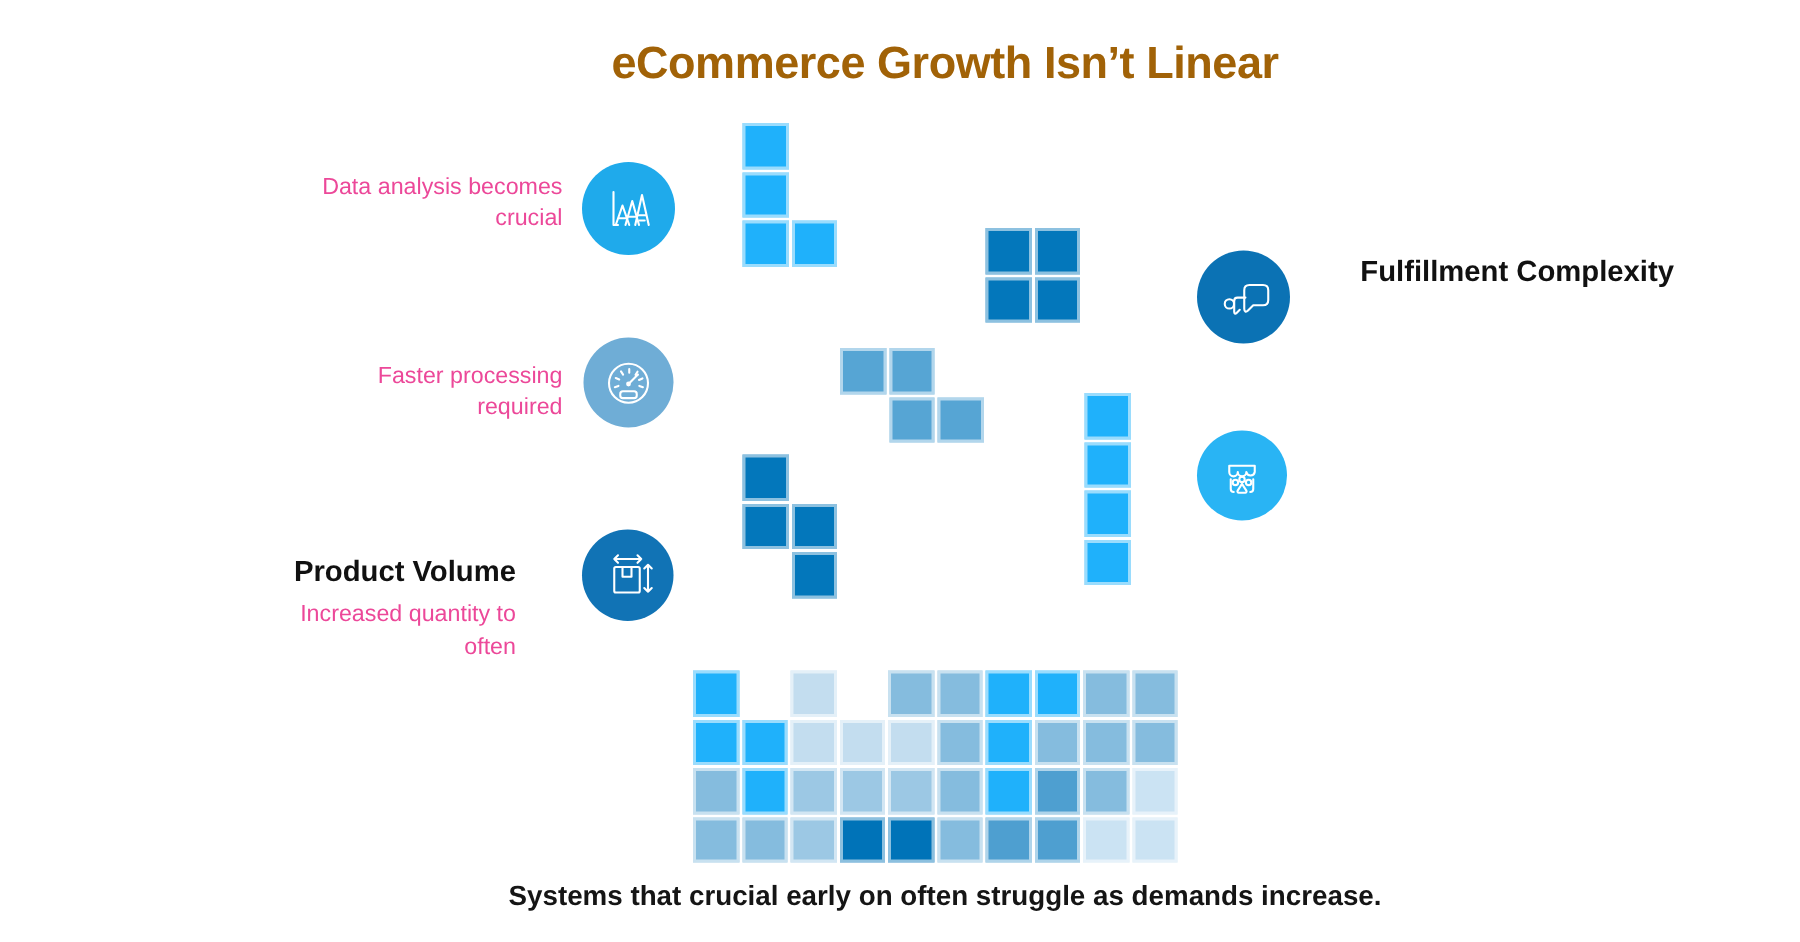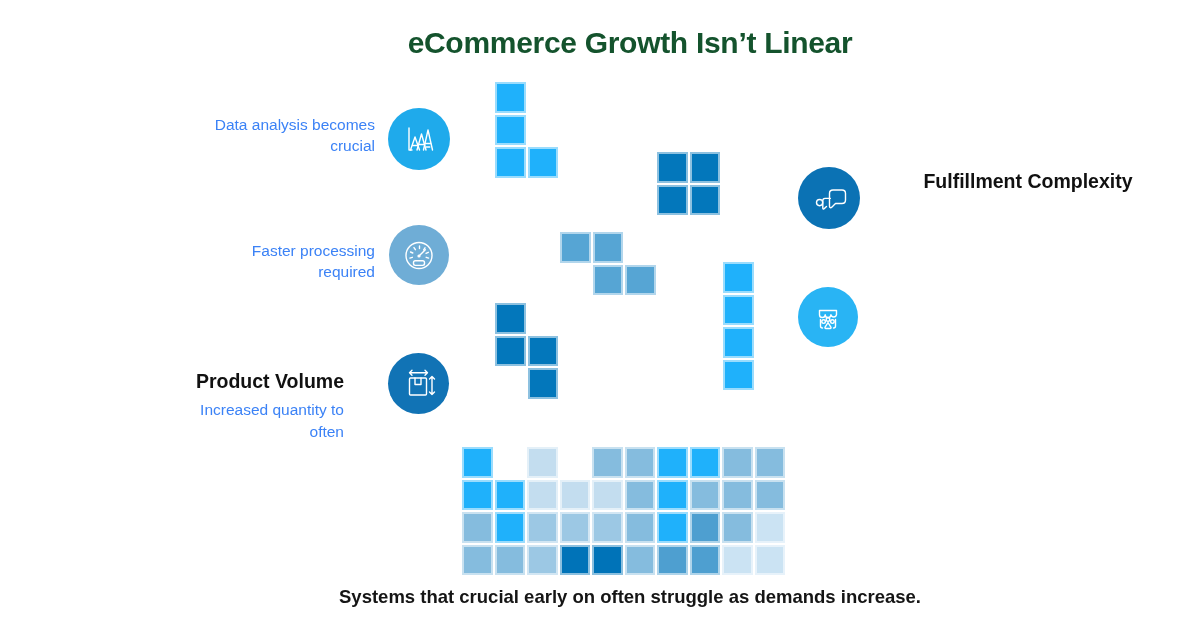--- a/index.html
+++ b/index.html
@@ -2,31 +2,31 @@
 <html><head>
 <meta charset="utf-8">
 <style>
   html,body{margin:0;padding:0;background:#ffffff;}
   .canvas{
     position:relative;width:1200px;height:628px;background:#ffffff;
     overflow:hidden;font-family:"Liberation Sans",sans-serif;
   }
   .title{
     position:absolute;top:26px;left:60px;right:0;text-align:center;
-    font-size:30px;font-weight:700;color:#14532d;letter-spacing:-0.3px;
+    font-size:30px;font-weight:700;color:#a16207;letter-spacing:-0.3px;
   }
   .caption{
     position:absolute;top:586px;left:60px;right:0;text-align:center;
     font-size:18.5px;font-weight:700;color:#151515;
   }
   .info{position:absolute;}
   .info .hd{font-size:19.5px;font-weight:700;color:#111111;margin:0 0 7px 0;line-height:1.15;}
-  .info .bd{font-size:15.5px;color:#3b82f6;margin:0;line-height:1.38;}
+  .info .bd{font-size:15.5px;color:#ec4899;margin:0;line-height:1.38;}
   .info.left{text-align:right;}
-  .info.right{text-align:center;margin-left:32px;}
+  .info.right{text-align:right;}
   .icircle{
     position:absolute;border-radius:50%;
     display:flex;align-items:center;justify-content:center;
   }
   .icircle svg{display:block;}
   .ic{fill:none;stroke:#ffffff;stroke-width:1.4;stroke-linecap:round;stroke-linejoin:round;}
   .tcell{position:absolute;box-sizing:border-box;border:2px solid rgba(255,255,255,0.55);}
   .layer{position:absolute;left:0;top:0;width:100%;height:100%;}
 </style>
 </head>

